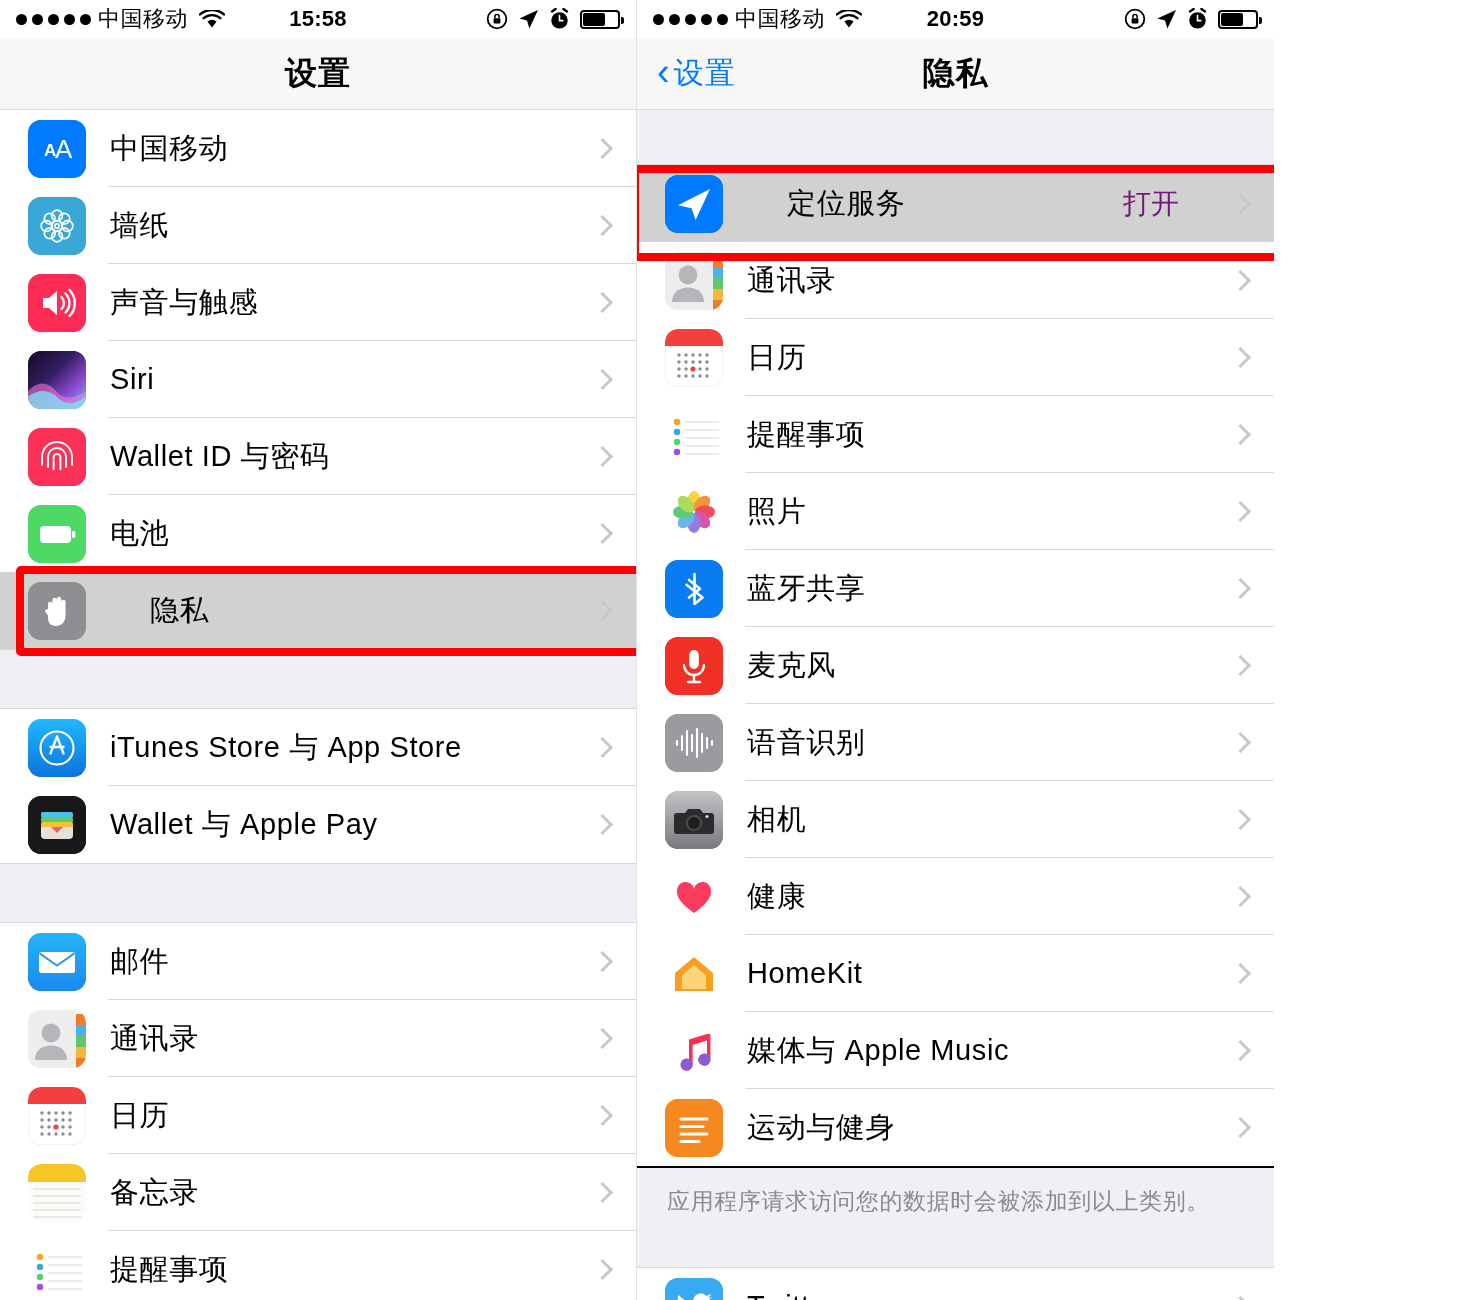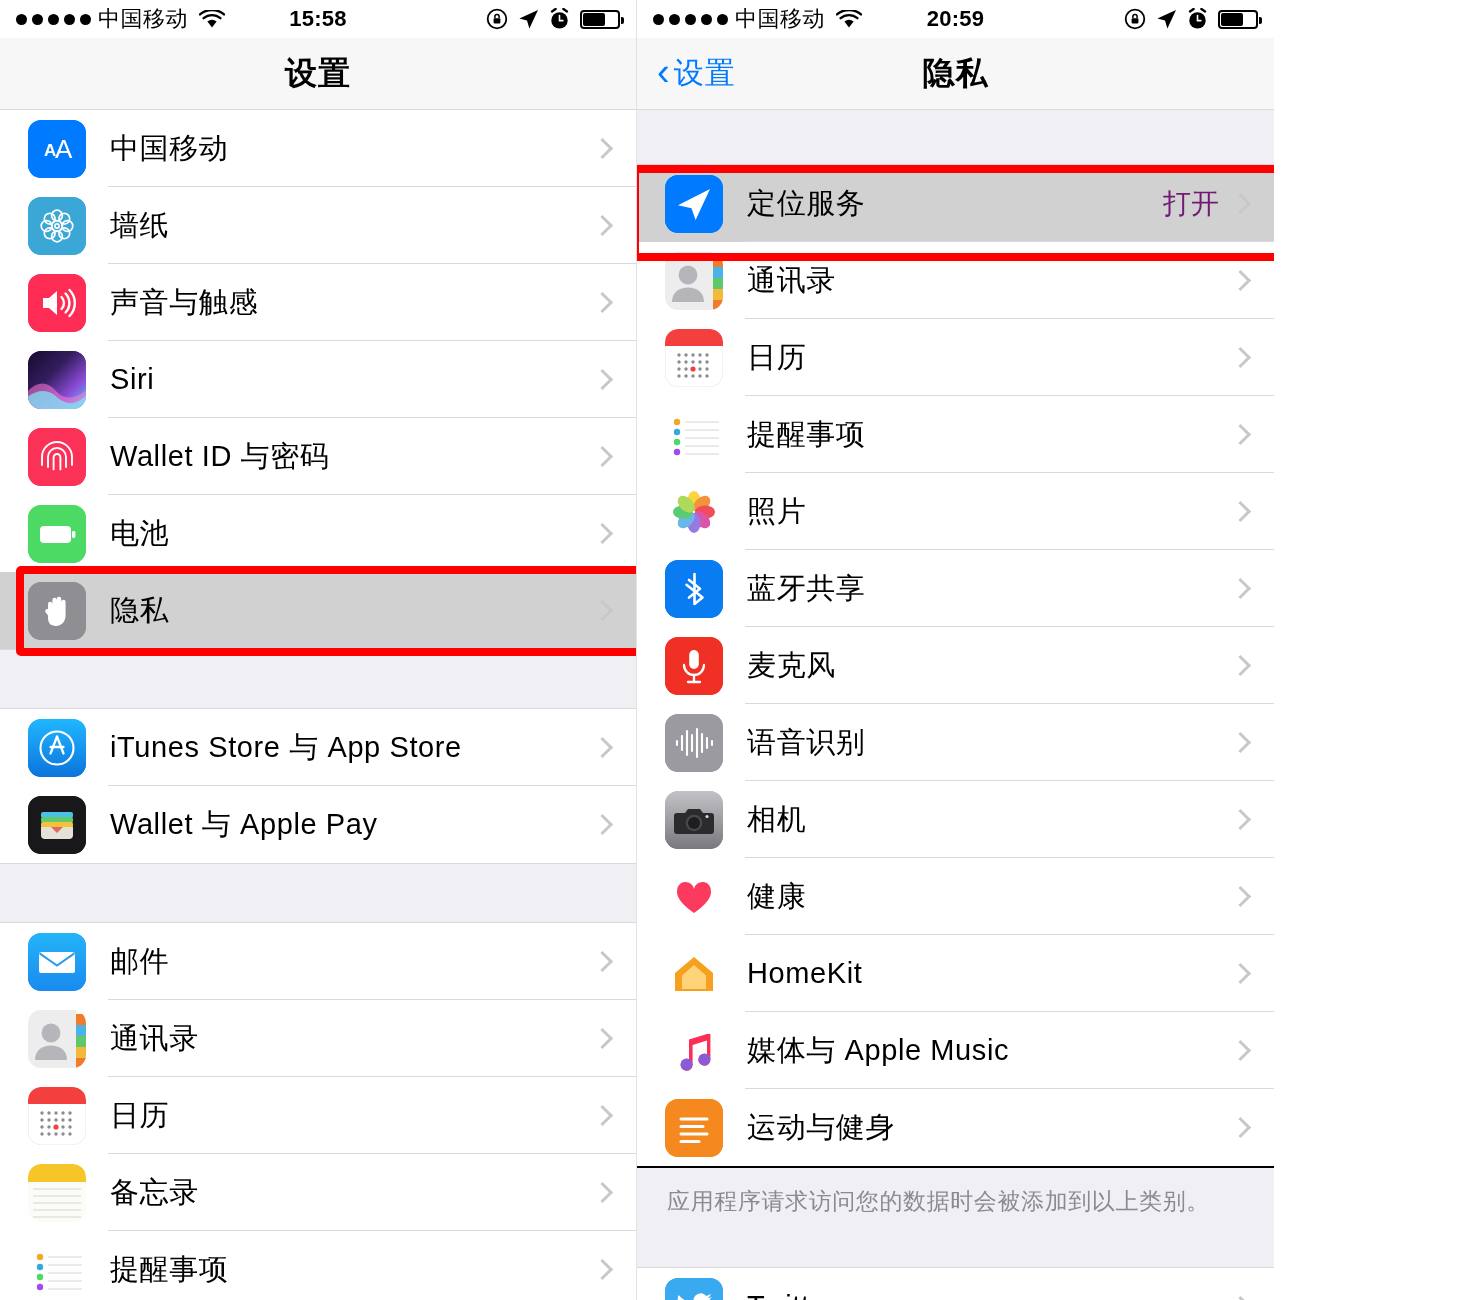--- a/index.html
+++ b/index.html
@@ -55,21 +55,21 @@
   .nav-back .chev { font-size:38px; line-height:1; font-weight:300; margin-top:-3px; }
   .nav-back .lbl { font-size:30px; letter-spacing:1px; }
 
   
   .list { background:#fff; }
   .gap { background:#efeff4; border-top:1px solid #d9d9dd; border-bottom:1px solid #d9d9dd; }
   .row {
     display:flex; align-items:center; height:77px;
     background:#fff; position:relative; padding-left:28px;
   }
-  .row.selected { background:#d1d1d1; }
+  .row.selected { background:#d1d1d1;gap:40px; }
   .row .sep {
     position:absolute; left:108px; right:0; bottom:0; height:1px; background:#d9d9dd;
   }
   .icon {
     width:58px; height:58px; border-radius:13px; flex:0 0 58px;
     display:flex; align-items:center; justify-content:center;
     overflow:hidden; position:relative;
   }
   .label {
     margin-left:24px; font-size:29px; color:#000; letter-spacing:0.6px;

